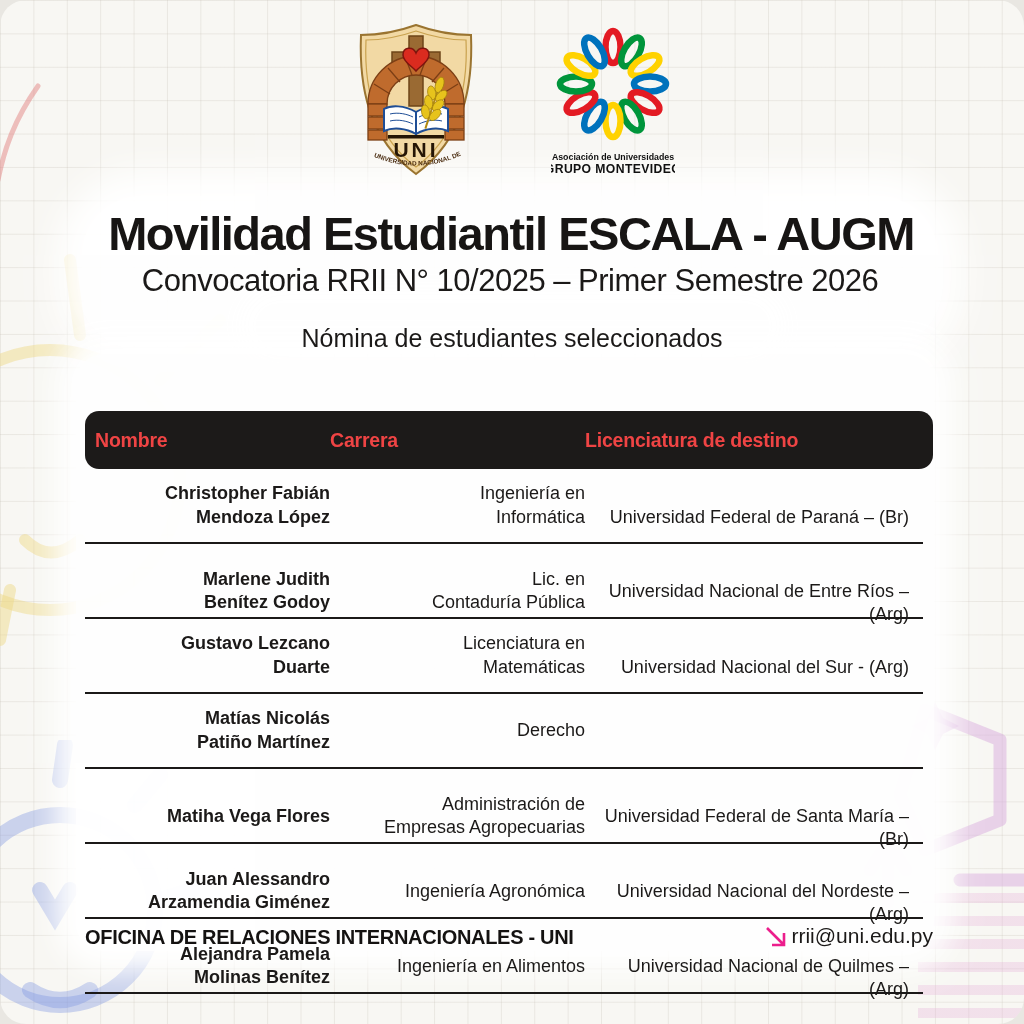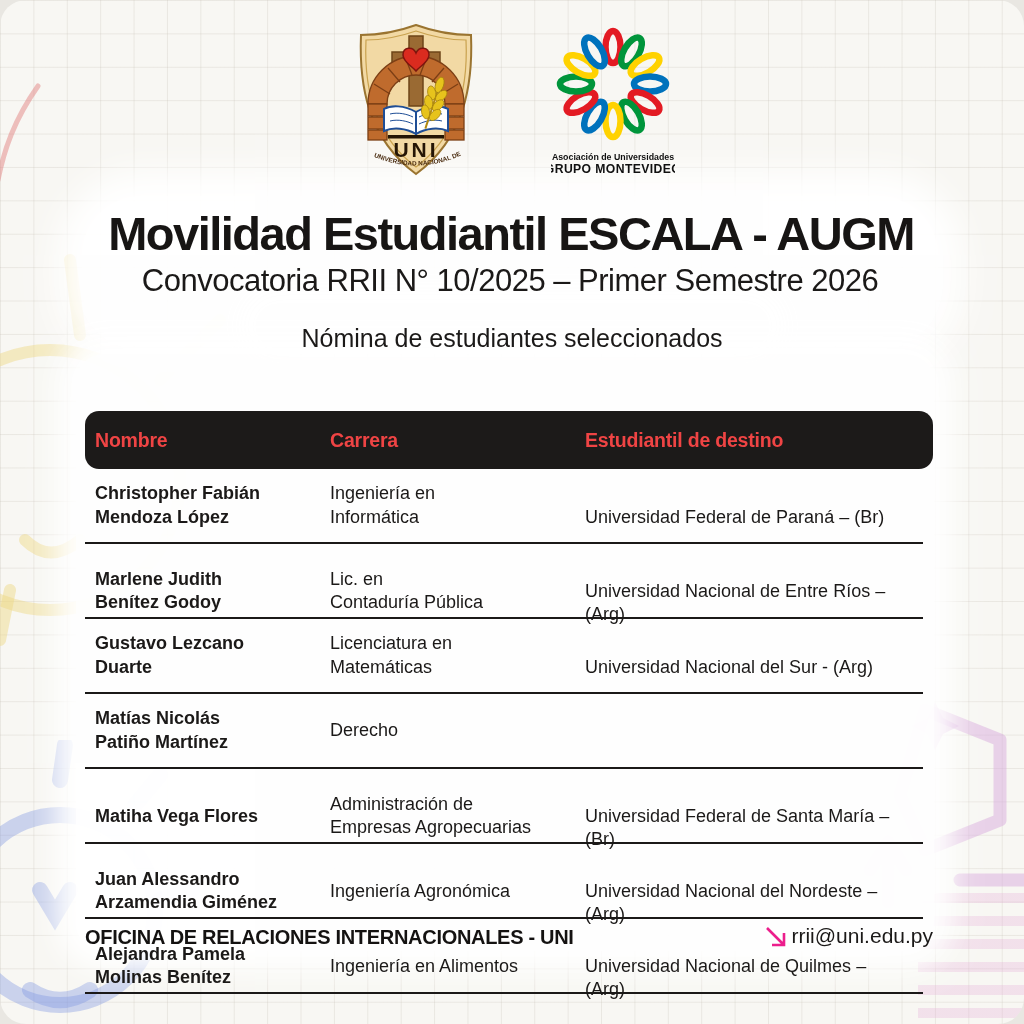--- a/index.html
+++ b/index.html
@@ -31,21 +31,21 @@
 
   .table{position:absolute;left:85px;top:363px;width:848px;}
   .thead{
     height:58px;background:#1c1a19;border-radius:14px;color:#ef4444;
     display:grid;grid-template-columns:235px 255px 1fr;align-items:center;
     padding:0 10px;box-sizing:border-box;font-weight:700;font-size:19.5px;letter-spacing:-0.2px;margin-top:48px;
   }
   .trow{
     display:grid;grid-template-columns:235px 255px 1fr;align-items:center;
     height:75px;padding:12px 10px;box-sizing:border-box;
-    border-bottom:2px solid #1b1918;width:calc(100% - 10px);
+    border-bottom:2px solid #1b1918;width:calc(100% - 10px);text-align:right;
   }
   .cell{white-space:pre-line;line-height:1.28;font-size:18px;}
   .cell.name{font-weight:700;}
   .cell.uni{padding-right:4px;margin-top:24px;}
 
   .footer{position:absolute;left:85px;top:924px;width:848px;display:flex;justify-content:space-between;align-items:center;}
   .office{font-weight:700;font-size:20px;letter-spacing:-0.3px;color:#141211;}
   .contact{display:flex;align-items:flex-start;gap:2px;}
   .email{font-size:21px;color:#1b1918;}
 </style>
@@ -197,21 +197,21 @@
   <div class="titles">
     <div class="title-main">Movilidad Estudiantil ESCALA - AUGM</div>
     <div class="title-sub">Convocatoria RRII N° 10/2025 – Primer Semestre 2026</div>
     <div class="title-nomina">Nómina de estudiantes seleccionados</div>
   </div>
 
   <div class="table">
     <div class="thead">
       <div>Nombre</div>
       <div>Carrera</div>
-      <div>Estudiantil de destino</div>
+      <div>Licenciatura de destino</div>
     </div>
 
     <div class="trow">
       <div class="cell name">Christopher Fabián
 Mendoza López</div>
       <div class="cell">Ingeniería en
 Informática</div>
       <div class="cell uni">Universidad Federal de Paraná – (Br)</div>
     </div>
     <div class="trow">

